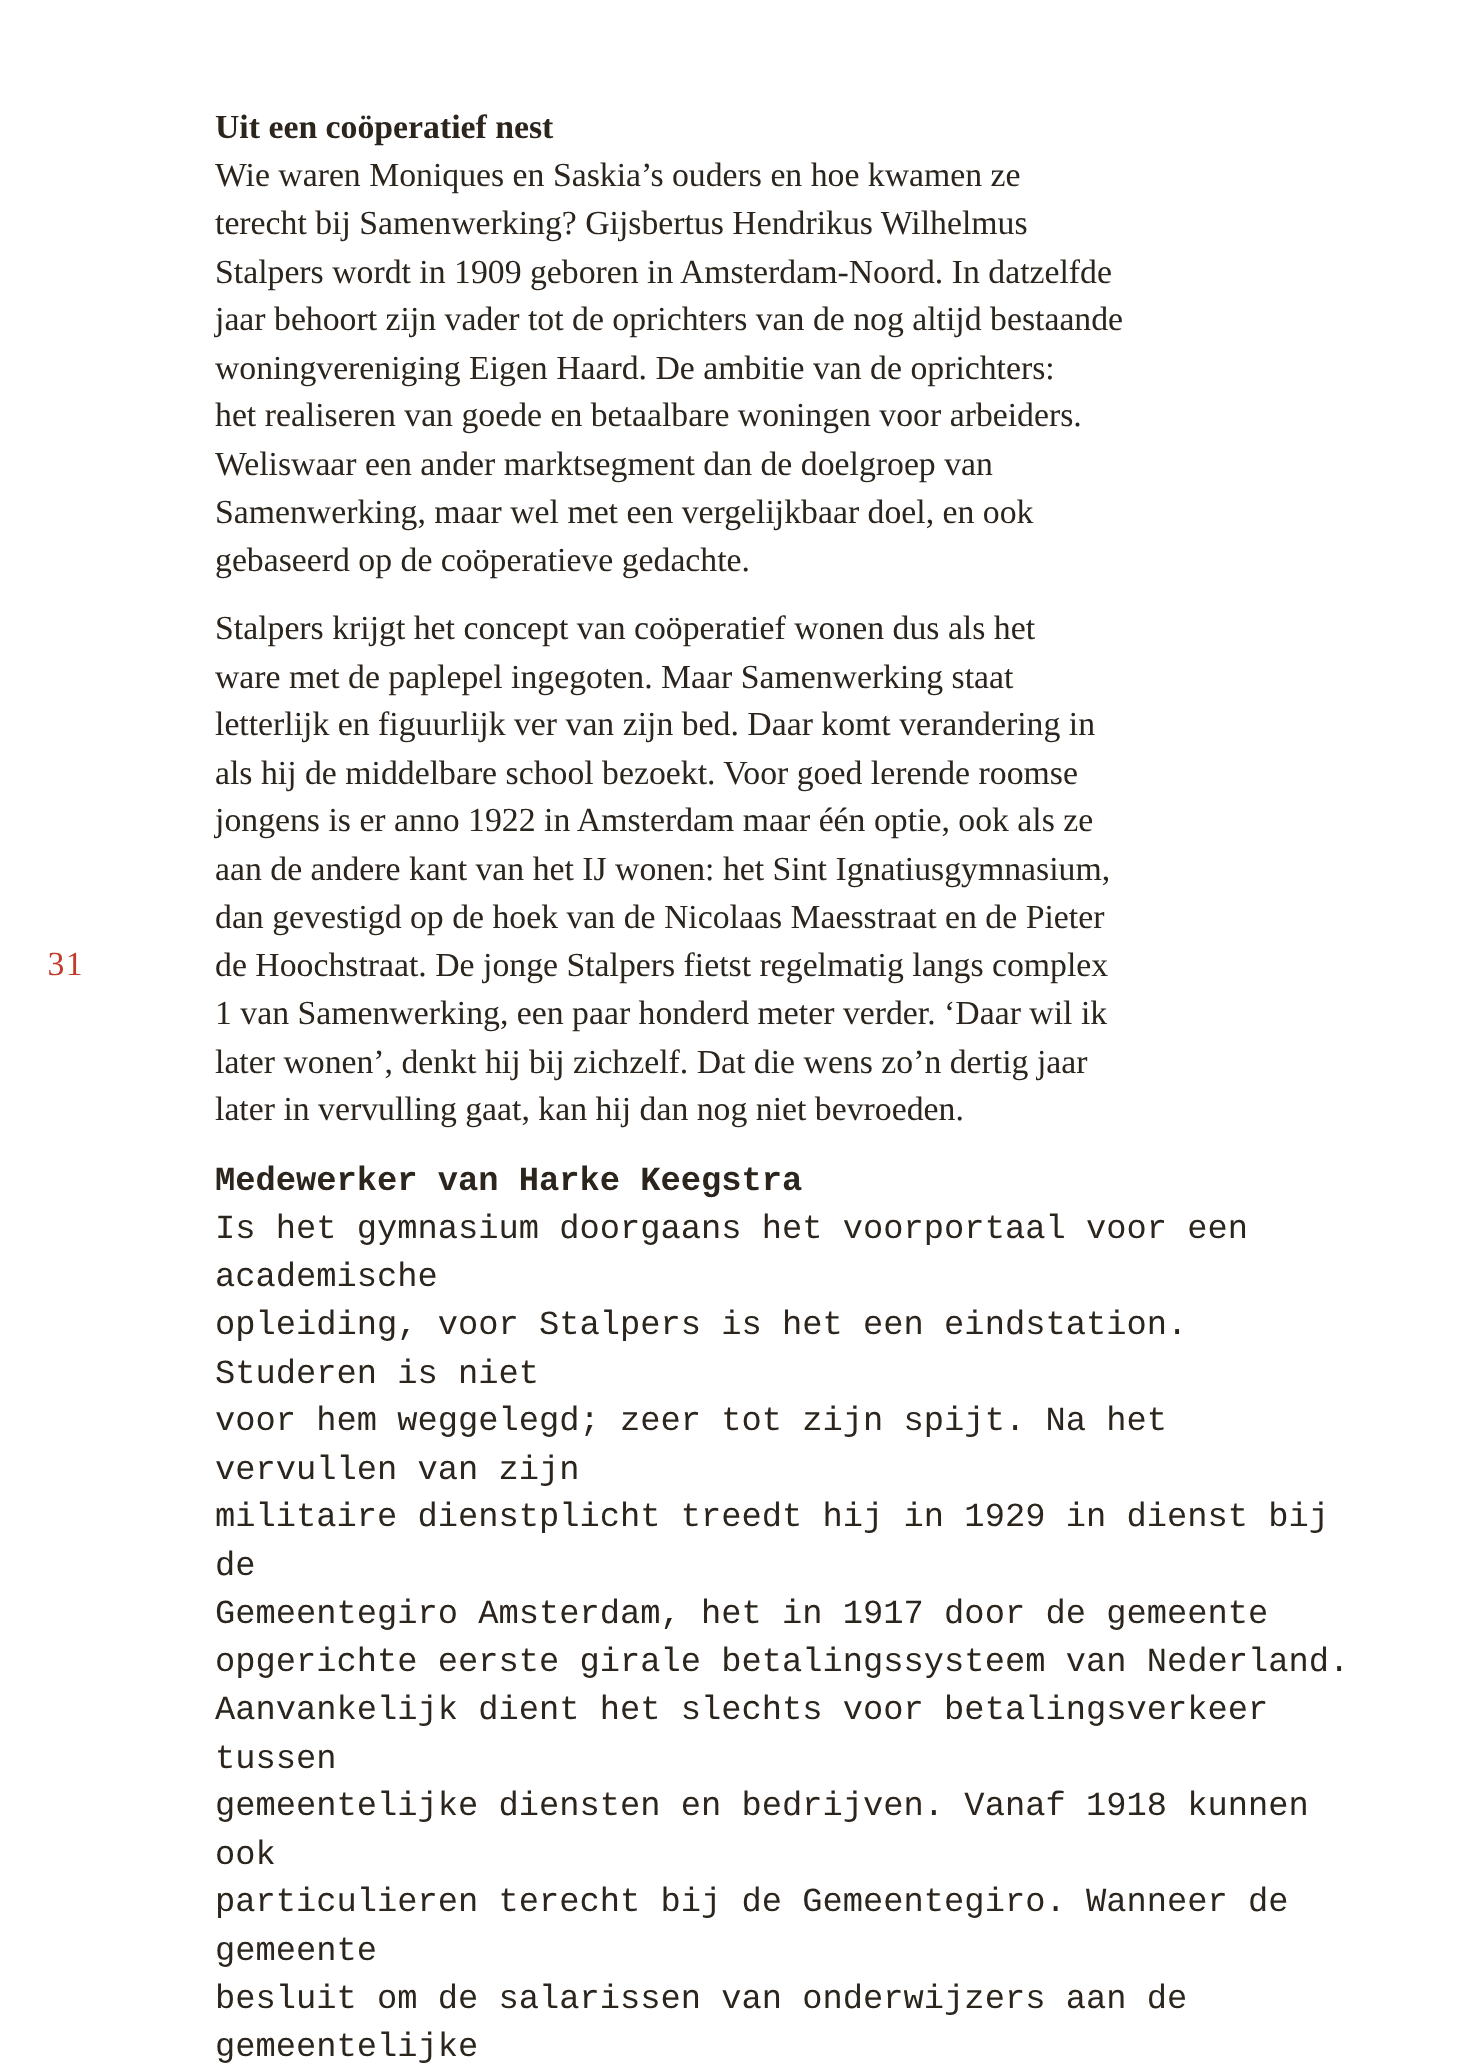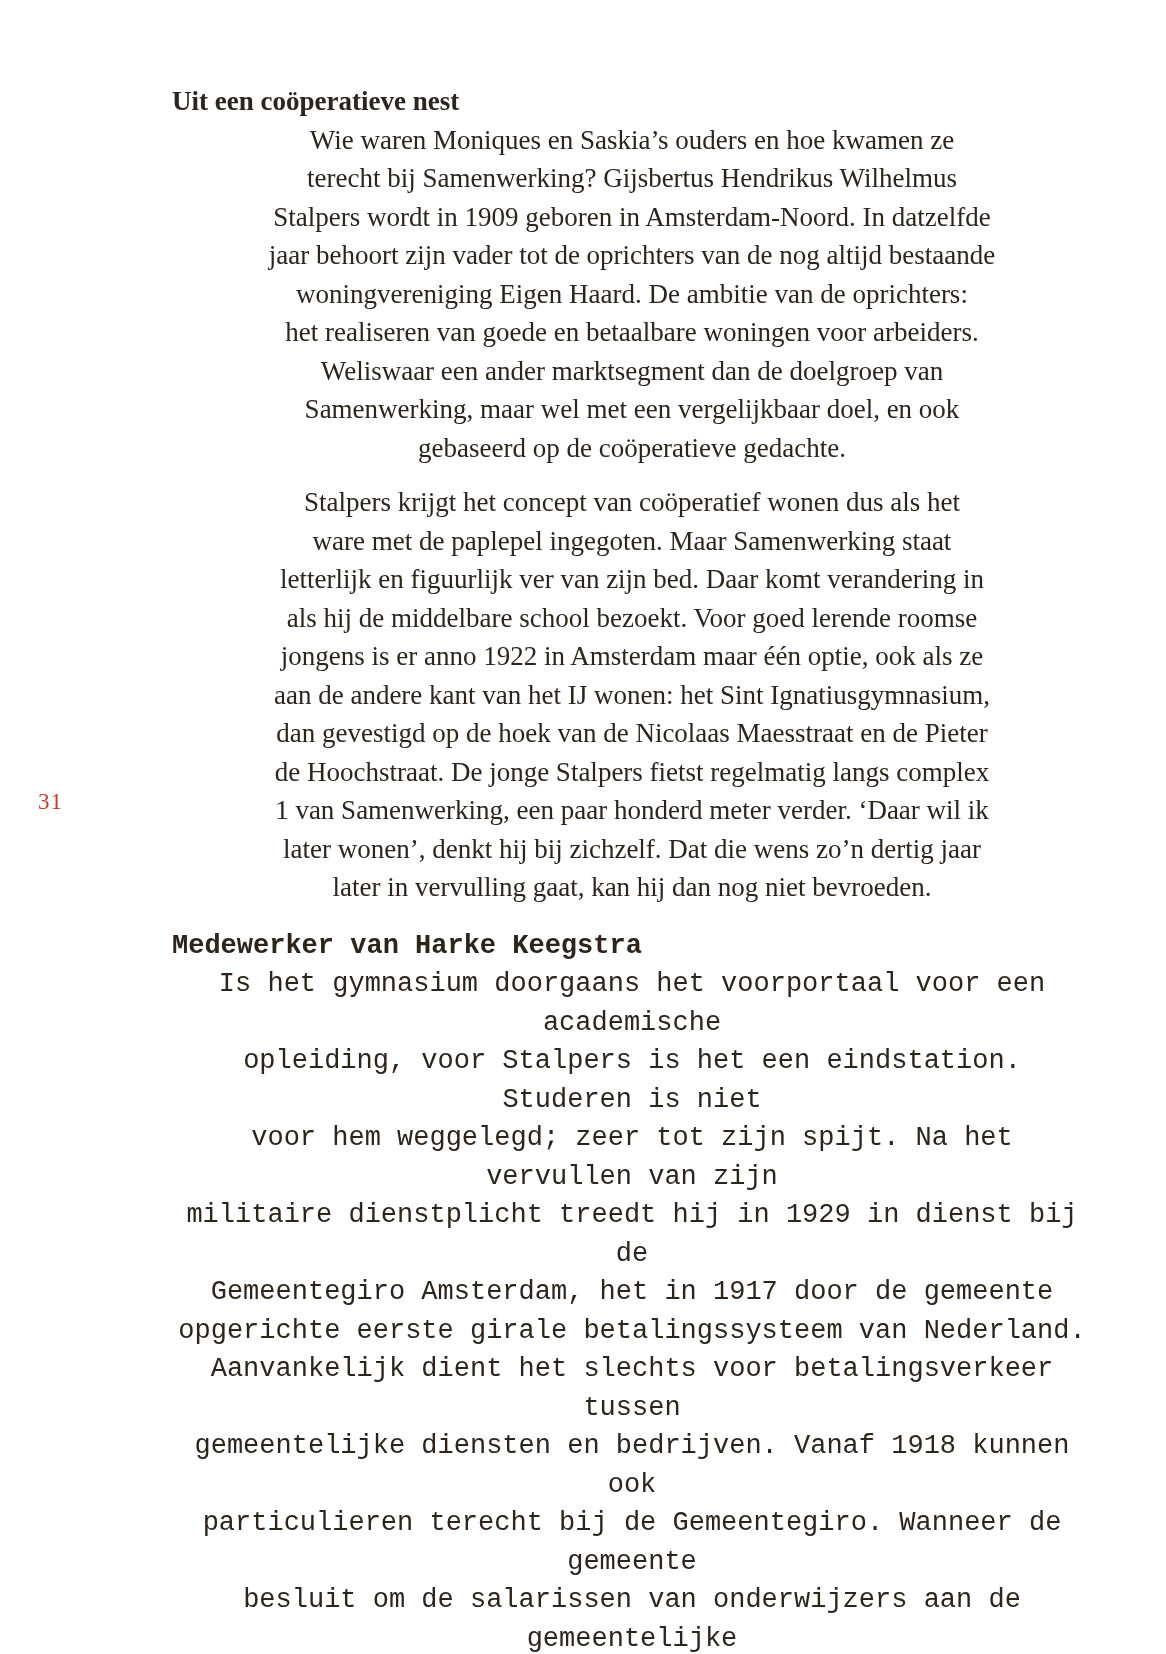--- a/index.html
+++ b/index.html
@@ -12,22 +12,22 @@
     width: 1166px;
     height: 1654px;
     background: #ffffff;
     font-family: "Liberation Serif", serif;
     color: var(--ink, #2b251d);
     overflow: hidden;
   }
   .page-number {
     position: absolute;
     left: 38px;
-    top: 783px;
-    font-size: 23px;
+    top: 752px;
+    font-size: 27px;
     line-height: 38px;
     color: var(--accent, #c23b2b);
     letter-spacing: 1px;
   }
   .content {
     position: absolute;
     left: 172px;
     top: 82px;
     width: 920px;
     font-size: 27px;
@@ -35,41 +35,40 @@
   }
   .heading {
     font-size: 27px;
     line-height: 38.5px;
     font-weight: bold;
     margin: 0;
   }
   .para {
     margin: 0;
     white-space: pre-line;
-    text-align: center;
   }
   .para-gap {
     margin-top: 16px;
   }
   .section-gap {
     margin-top: 20px;
     font-family: Liberation Mono, monospace;
   }
 </style>
 </head>
 <body>
 
 <div class="page">
 
   <div class="page-number">31</div>
 
   <main class="content">
 
     <section>
-      <h2 class="heading">Uit een coöperatieve nest</h2>
+      <h2 class="heading">Uit een coöperatief nest</h2>
       <p class="para">Wie waren Moniques en Saskia’s ouders en hoe kwamen ze
 terecht bij Samenwerking? Gijsbertus Hendrikus Wilhelmus
 Stalpers wordt in 1909 geboren in Amsterdam-Noord. In datzelfde
 jaar behoort zijn vader tot de oprichters van de nog altijd bestaande
 woningvereniging Eigen Haard. De ambitie van de oprichters:
 het realiseren van goede en betaalbare woningen voor arbeiders.
 Weliswaar een ander marktsegment dan de doelgroep van
 Samenwerking, maar wel met een vergelijkbaar doel, en ook
 gebaseerd op de coöperatieve gedachte.</p>
       <p class="para para-gap">Stalpers krijgt het concept van coöperatief wonen dus als het

